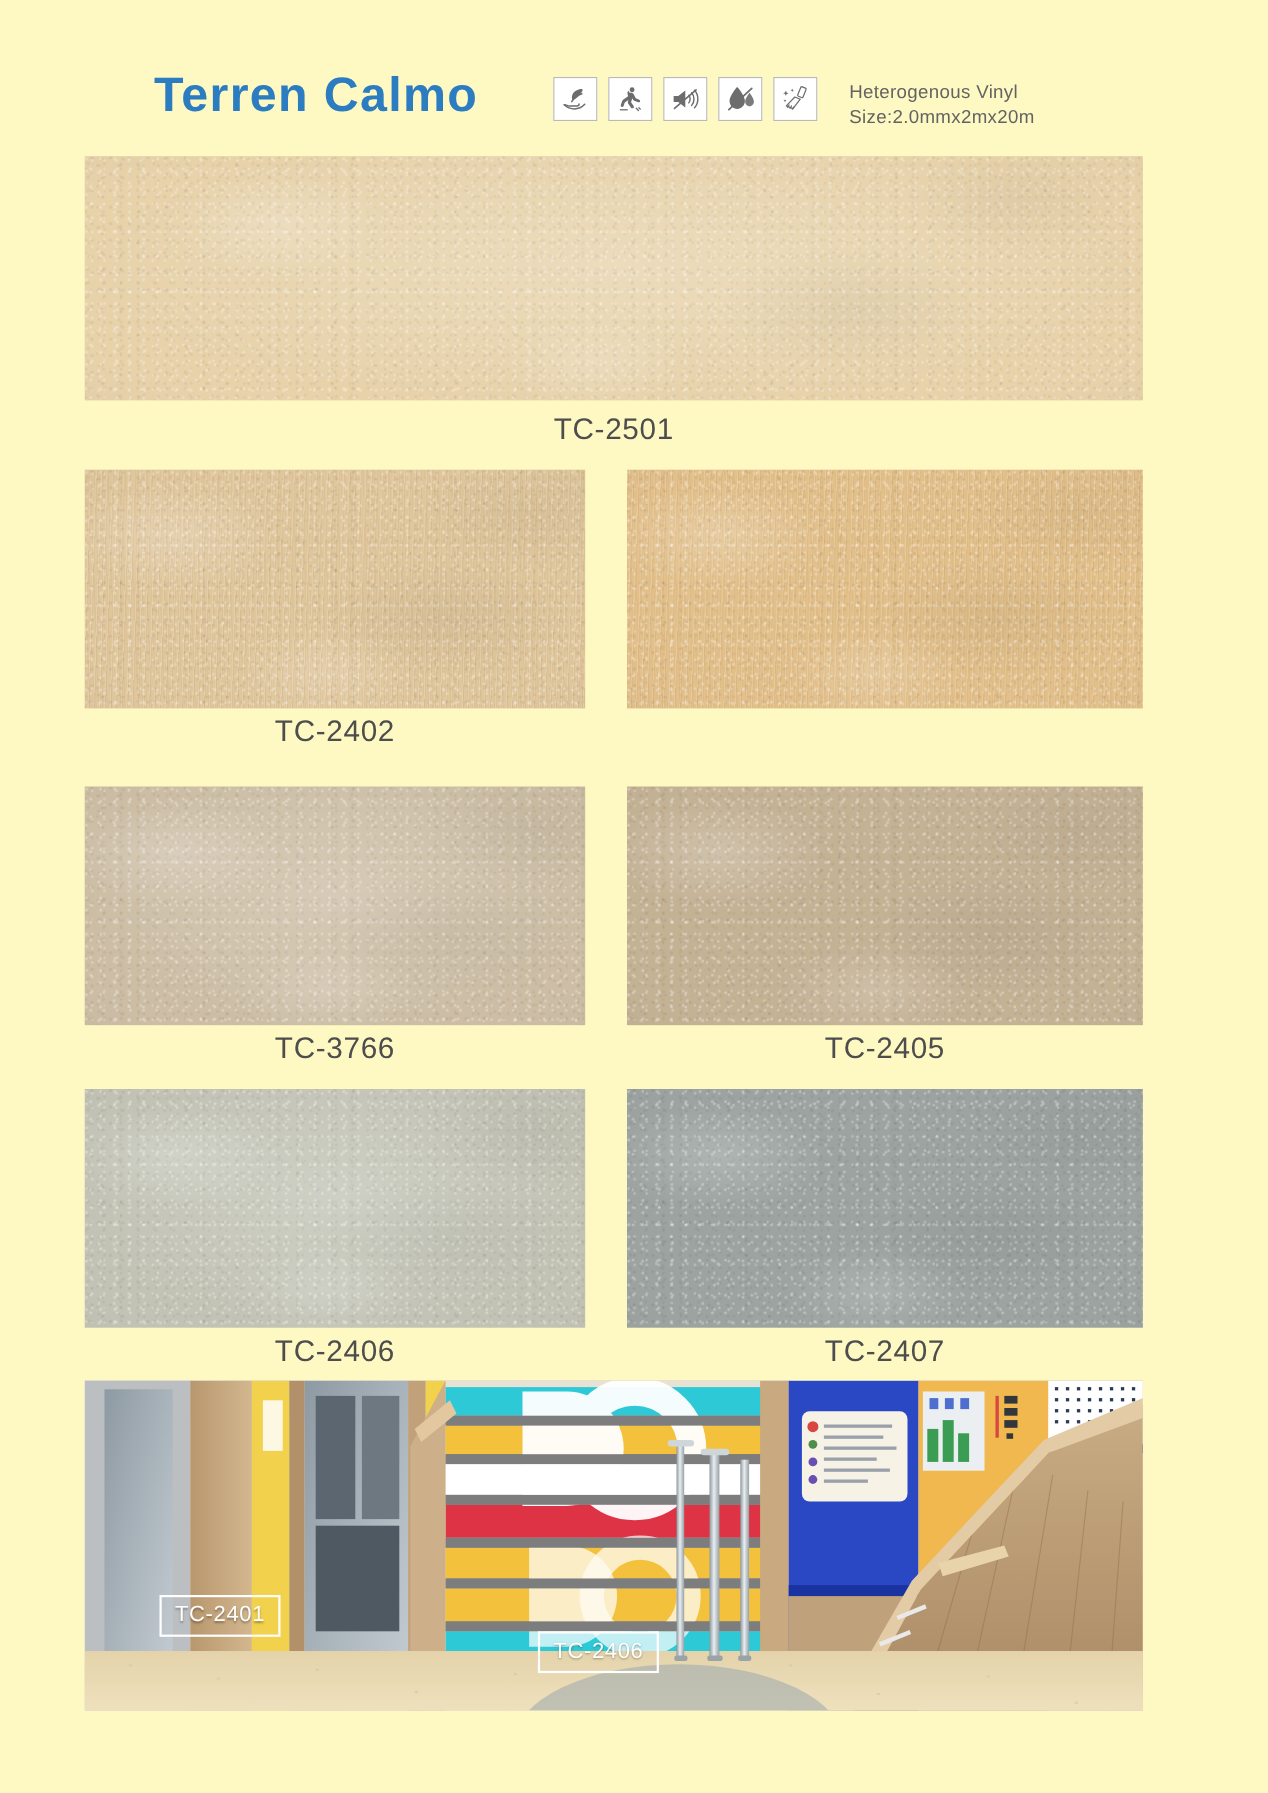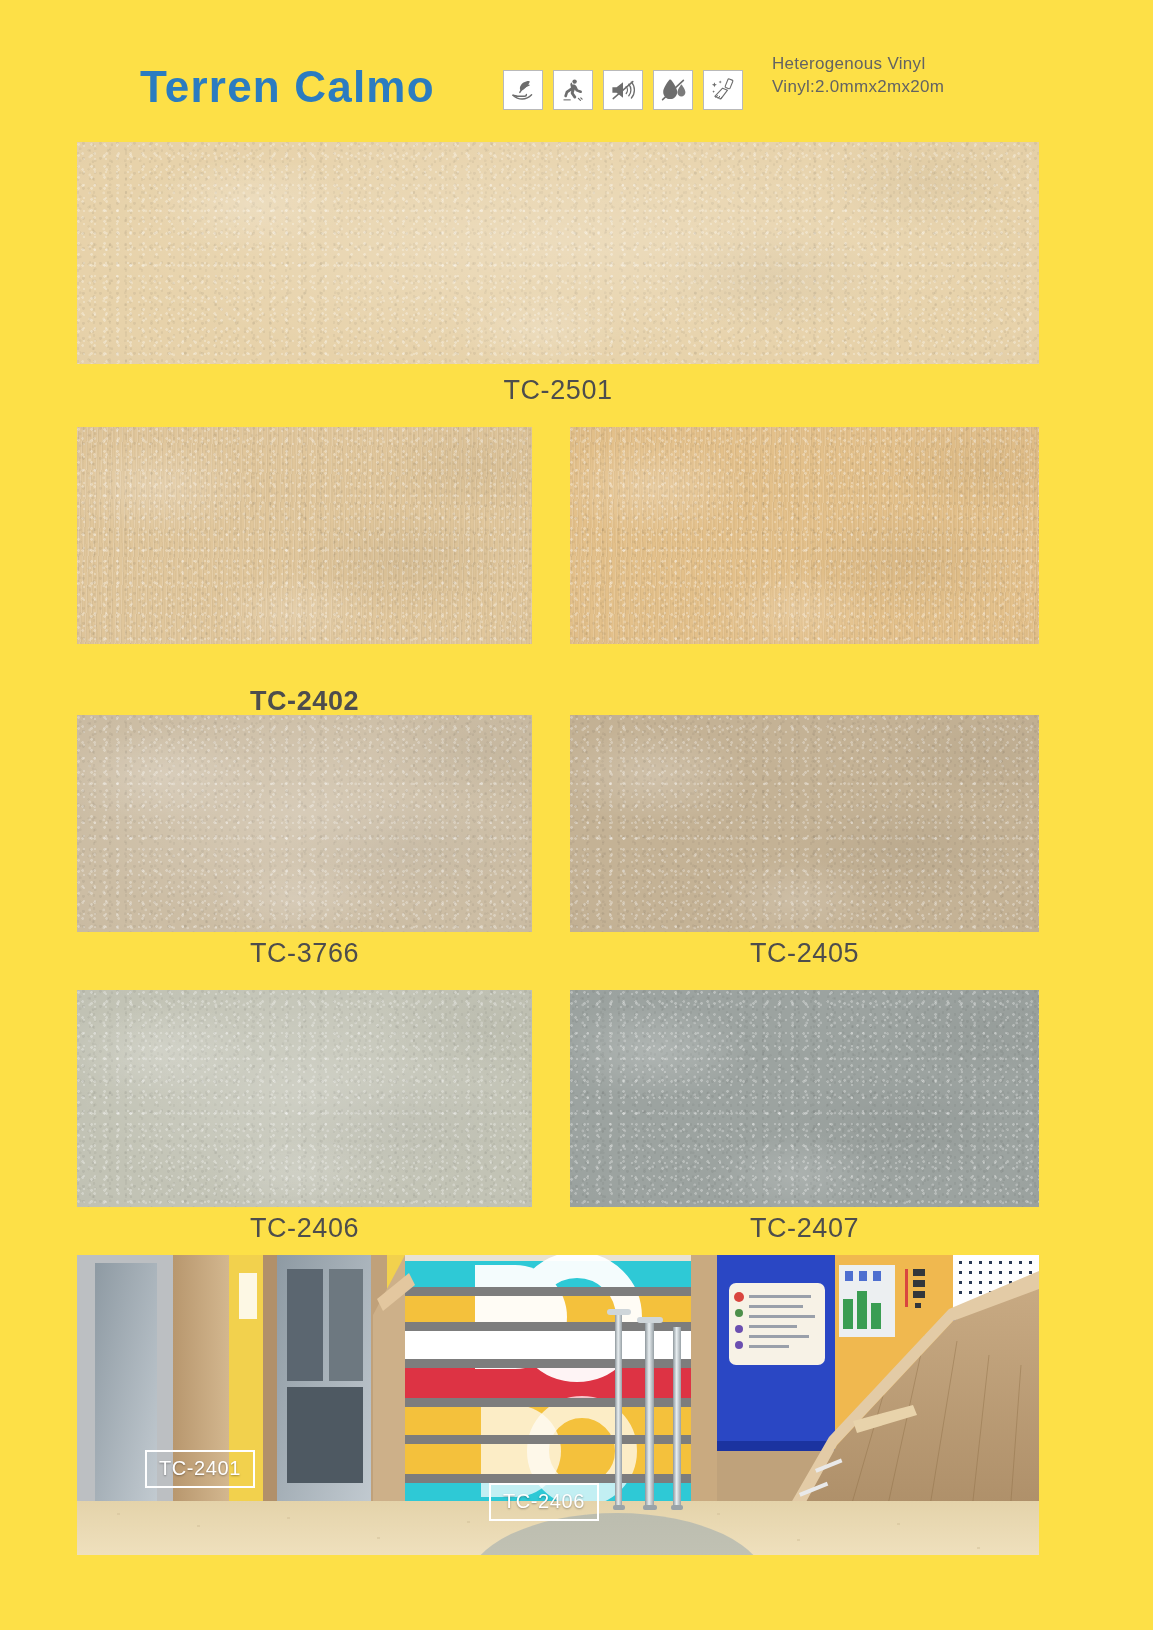--- a/index.html
+++ b/index.html
@@ -10,21 +10,21 @@
     height: 1630px;
     background: #ffffff;
     font-family: "Liberation Sans", "DejaVu Sans", sans-serif;
     overflow: hidden;
   }
 
   .page {
     position: relative;
     width: 1153px;
     height: 1630px;
-    background: #fde047;
+    background: #fef9c3;
   }
 
   
   .header {
     position: absolute;
     left: 0; top: 0;
     width: 1153px;
     height: 138px;
   }
 
@@ -54,21 +54,21 @@
     background: #ffffff;
     display: flex;
     align-items: center;
     justify-content: center;
   }
   .feature-icon svg { display: block; }
 
   .spec-block {
     position: absolute;
     left: 772px;
-    top: 52px;
+    top: 72px;
     font-size: 17px;
     line-height: 23px;
     color: #636363;
     letter-spacing: 0.3px;
     white-space: nowrap;
   }
 
   
   .swatch {
     position: absolute;
@@ -224,40 +224,40 @@
             <path d="M11.2 4.4l.45 1.15 1.15.45-1.15.45-.45 1.15-.45-1.15-1.15-.45 1.15-.45z"></path>
             <path d="M4.6 14.2l.4 1 1 .4-1 .4-.4 1-.4-1-1-.4 1-.4z"></path>
           </g>
         </svg>
       </div>
 
     </div>
 
     <div class="spec-block">
       <div>Heterogenous  Vinyl</div>
-      <div>Vinyl:2.0mmx2mx20m</div>
+      <div>Size:2.0mmx2mx20m</div>
     </div>
 
   </div>
 
   <div class="swatch" style="left:77px; top:142px; width:962px; height:222px; background:#e7d2aa;">
     <div class="tex tex-grain"></div>
     <div class="tex tex-mottle"></div>
     <div class="tex tex-sheen"></div>
     <div class="tex tex-vig"></div>
   </div>
   <div class="swatch-caption" style="left:77px; top:375px; width:962px;">TC-2501</div>
 
   <div class="swatch" style="left:77px; top:427px; width:455px; height:217px; background:#e0c69b;">
     <div class="tex tex-fiber"></div>
     <div class="tex tex-grain"></div>
     <div class="tex tex-mottle"></div>
     <div class="tex tex-vig"></div>
   </div>
-  <div class="swatch-caption" style="left:77px; top:686px; width:455px;font-weight:bold;">TC-2402</div>
+  <div class="swatch-caption" style="left:77px; top:650px; width:455px;">TC-2402</div>
 
   <div class="swatch" style="left:570px; top:427px; width:469px; height:217px; background:#e3c08a;">
     <div class="tex tex-fiber"></div>
     <div class="tex tex-grain"></div>
     <div class="tex tex-mottle"></div>
     <div class="tex tex-vig"></div>
   </div>
 
   <div class="swatch" style="left:77px; top:715px; width:455px; height:217px; background:#ccbda4;">
     <div class="tex tex-grain"></div>

